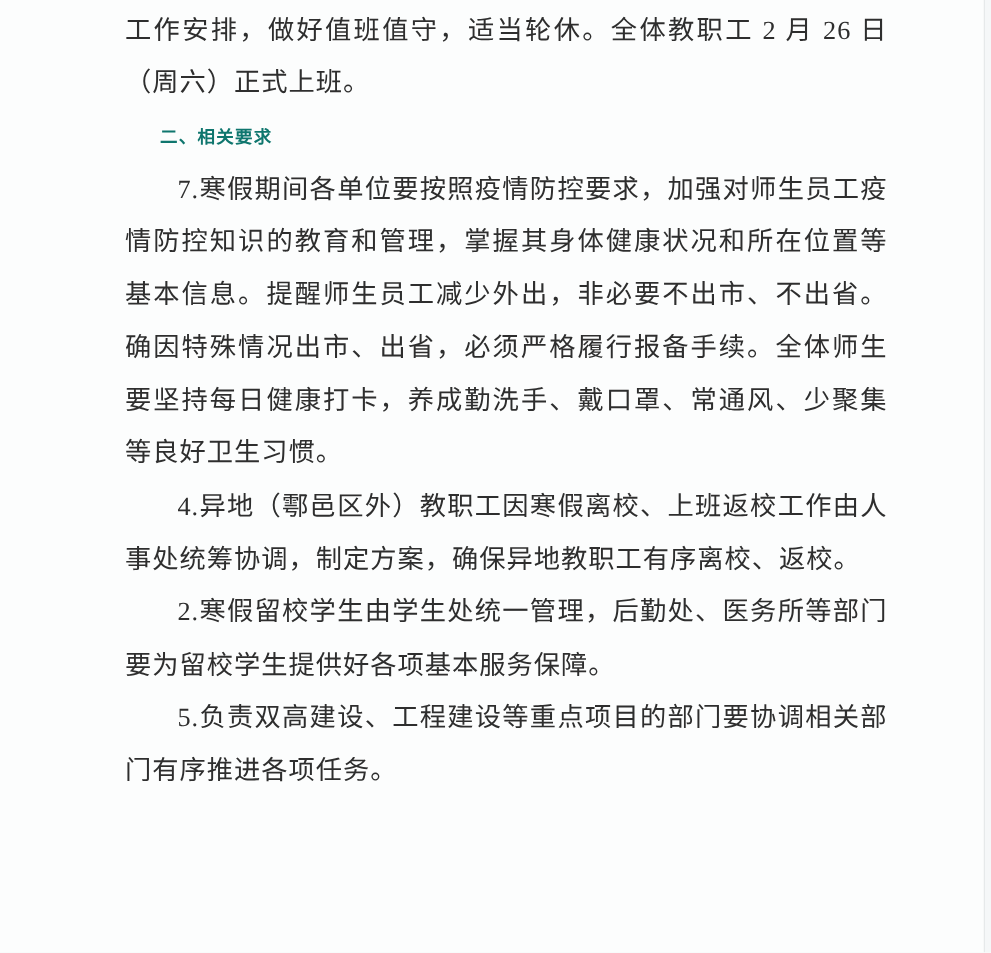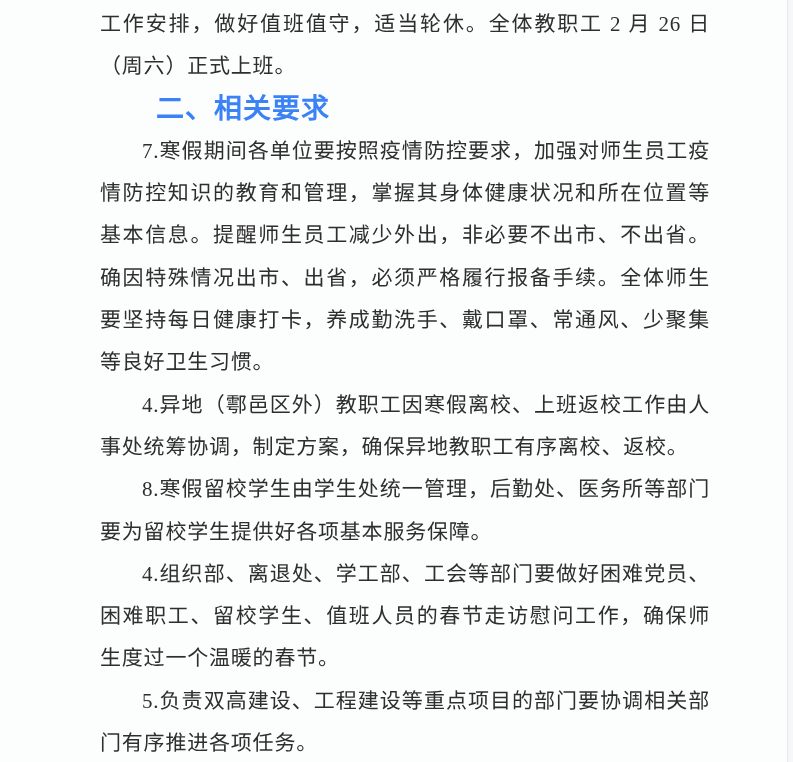--- a/index.html
+++ b/index.html
@@ -42,34 +42,33 @@
     text-align: justify;
     text-justify: inter-character;
   }
   .para.indent {
     text-indent: 2em;
   }
   .heading {
     margin: 0;
     font-family: "Liberation Sans", "DejaVu Sans", sans-serif;
     font-weight: 700;
-    font-size: 28px;
+    font-size: 14px;
     line-height: 42.3px;
     letter-spacing: 1px;
-    color: #3b82f6;
+    color: #0f766e;
     text-indent: 2em;
   }
 </style>
 </head>
 <body>
 
 <div class="canvas">
   <div class="page">
     <p class="para">工作安排，做好值班值守，适当轮休。全体教职工 2 月 26 日（周六）正式上班。</p>
     <h2 class="heading">二、相关要求</h2>
     <p class="para indent">7.寒假期间各单位要按照疫情防控要求，加强对师生员工疫情防控知识的教育和管理，掌握其身体健康状况和所在位置等基本信息。提醒师生员工减少外出，非必要不出市、不出省。确因特殊情况出市、出省，必须严格履行报备手续。全体师生要坚持每日健康打卡，养成勤洗手、戴口罩、常通风、少聚集等良好卫生习惯。</p>
     <p class="para indent">4.异地（鄠邑区外）教职工因寒假离校、上班返校工作由人事处统筹协调，制定方案，确保异地教职工有序离校、返校。</p>
-    <p class="para indent">8.寒假留校学生由学生处统一管理，后勤处、医务所等部门要为留校学生提供好各项基本服务保障。</p>
-    <p class="para indent">4.组织部、离退处、学工部、工会等部门要做好困难党员、困难职工、留校学生、值班人员的春节走访慰问工作，确保师生度过一个温暖的春节。</p>
+    <p class="para indent">2.寒假留校学生由学生处统一管理，后勤处、医务所等部门要为留校学生提供好各项基本服务保障。</p>
     <p class="para indent">5.负责双高建设、工程建设等重点项目的部门要协调相关部门有序推进各项任务。</p>
   </div>
   <div class="page-gutter"></div>
 </div>
 
 </body></html>

